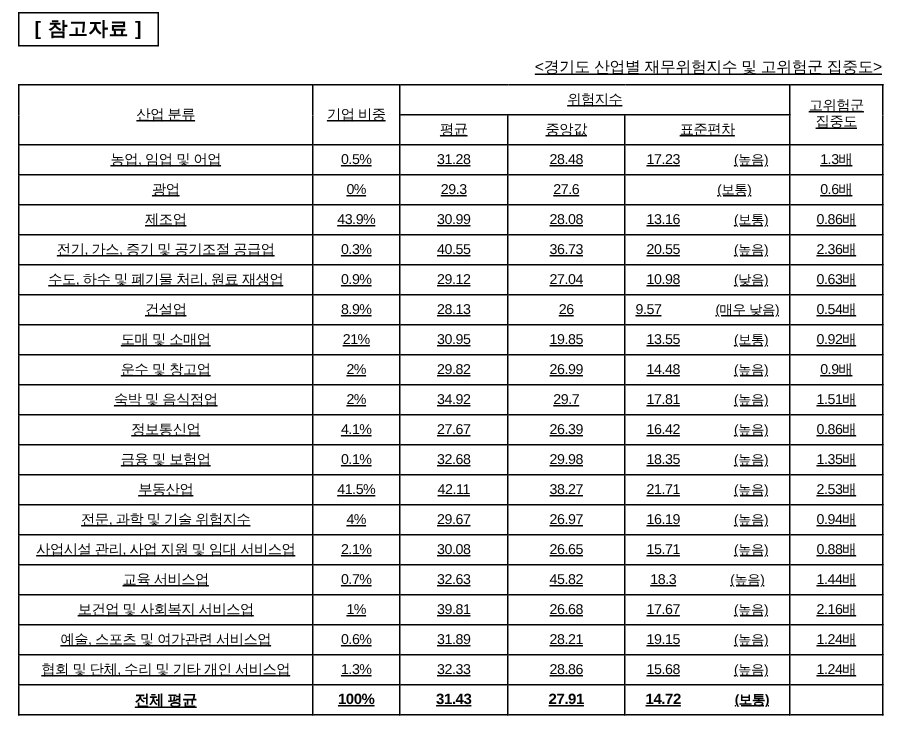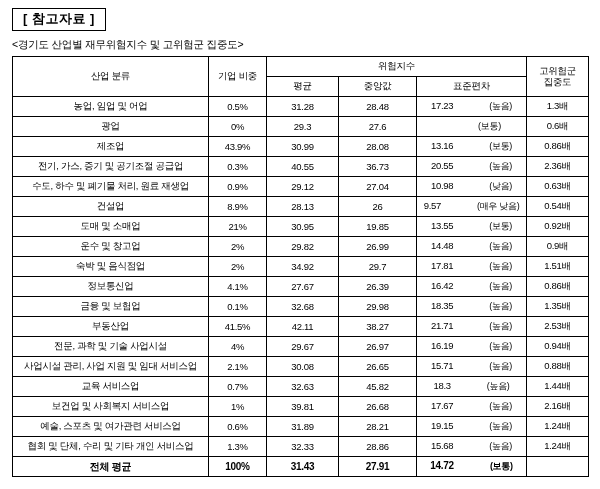--- a/index.html
+++ b/index.html
@@ -13,32 +13,33 @@
     font-family: "Liberation Sans", sans-serif;
     color: #000000;
     overflow: hidden;
   }
   .page {
     position: relative;
     width: 600px;
     height: 405px;
     box-sizing: border-box;
     padding: 8px 12px 0 12px;
+    text-decoration: underline;
   }
   .ref-badge {
     display: inline-block;
     border: 1px solid #000;
     padding: 3px 10px 4px 10px;
     font-size: 13px;
     font-weight: bold;
     letter-spacing: 0.5px;
     line-height: 1.1;
   }
   .caption {
-    text-align: left;
+    text-align: right;
     font-size: 10.5px;
     margin: 7px 0 4px 0;
     letter-spacing: -0.2px;
   }
   table.data {
     border-collapse: collapse;
     width: 576px;
     margin: 0 auto;
     table-layout: fixed;
   }
@@ -202,21 +203,21 @@
         </tr>
         <tr>
           <td class="sector">부동산업</td>
           <td>41.5%</td>
           <td>42.11</td>
           <td>38.27</td>
           <td><span>21.71</span><span class="paren">(높음)</span></td>
           <td>2.53배</td>
         </tr>
         <tr>
-          <td class="sector">전문, 과학 및 기술 사업시설</td>
+          <td class="sector">전문, 과학 및 기술 위험지수</td>
           <td>4%</td>
           <td>29.67</td>
           <td>26.97</td>
           <td><span>16.19</span><span class="paren">(높음)</span></td>
           <td>0.94배</td>
         </tr>
         <tr>
           <td class="sector">사업시설 관리, 사업 지원 및 임대 서비스업</td>
           <td>2.1%</td>
           <td>30.08</td>

